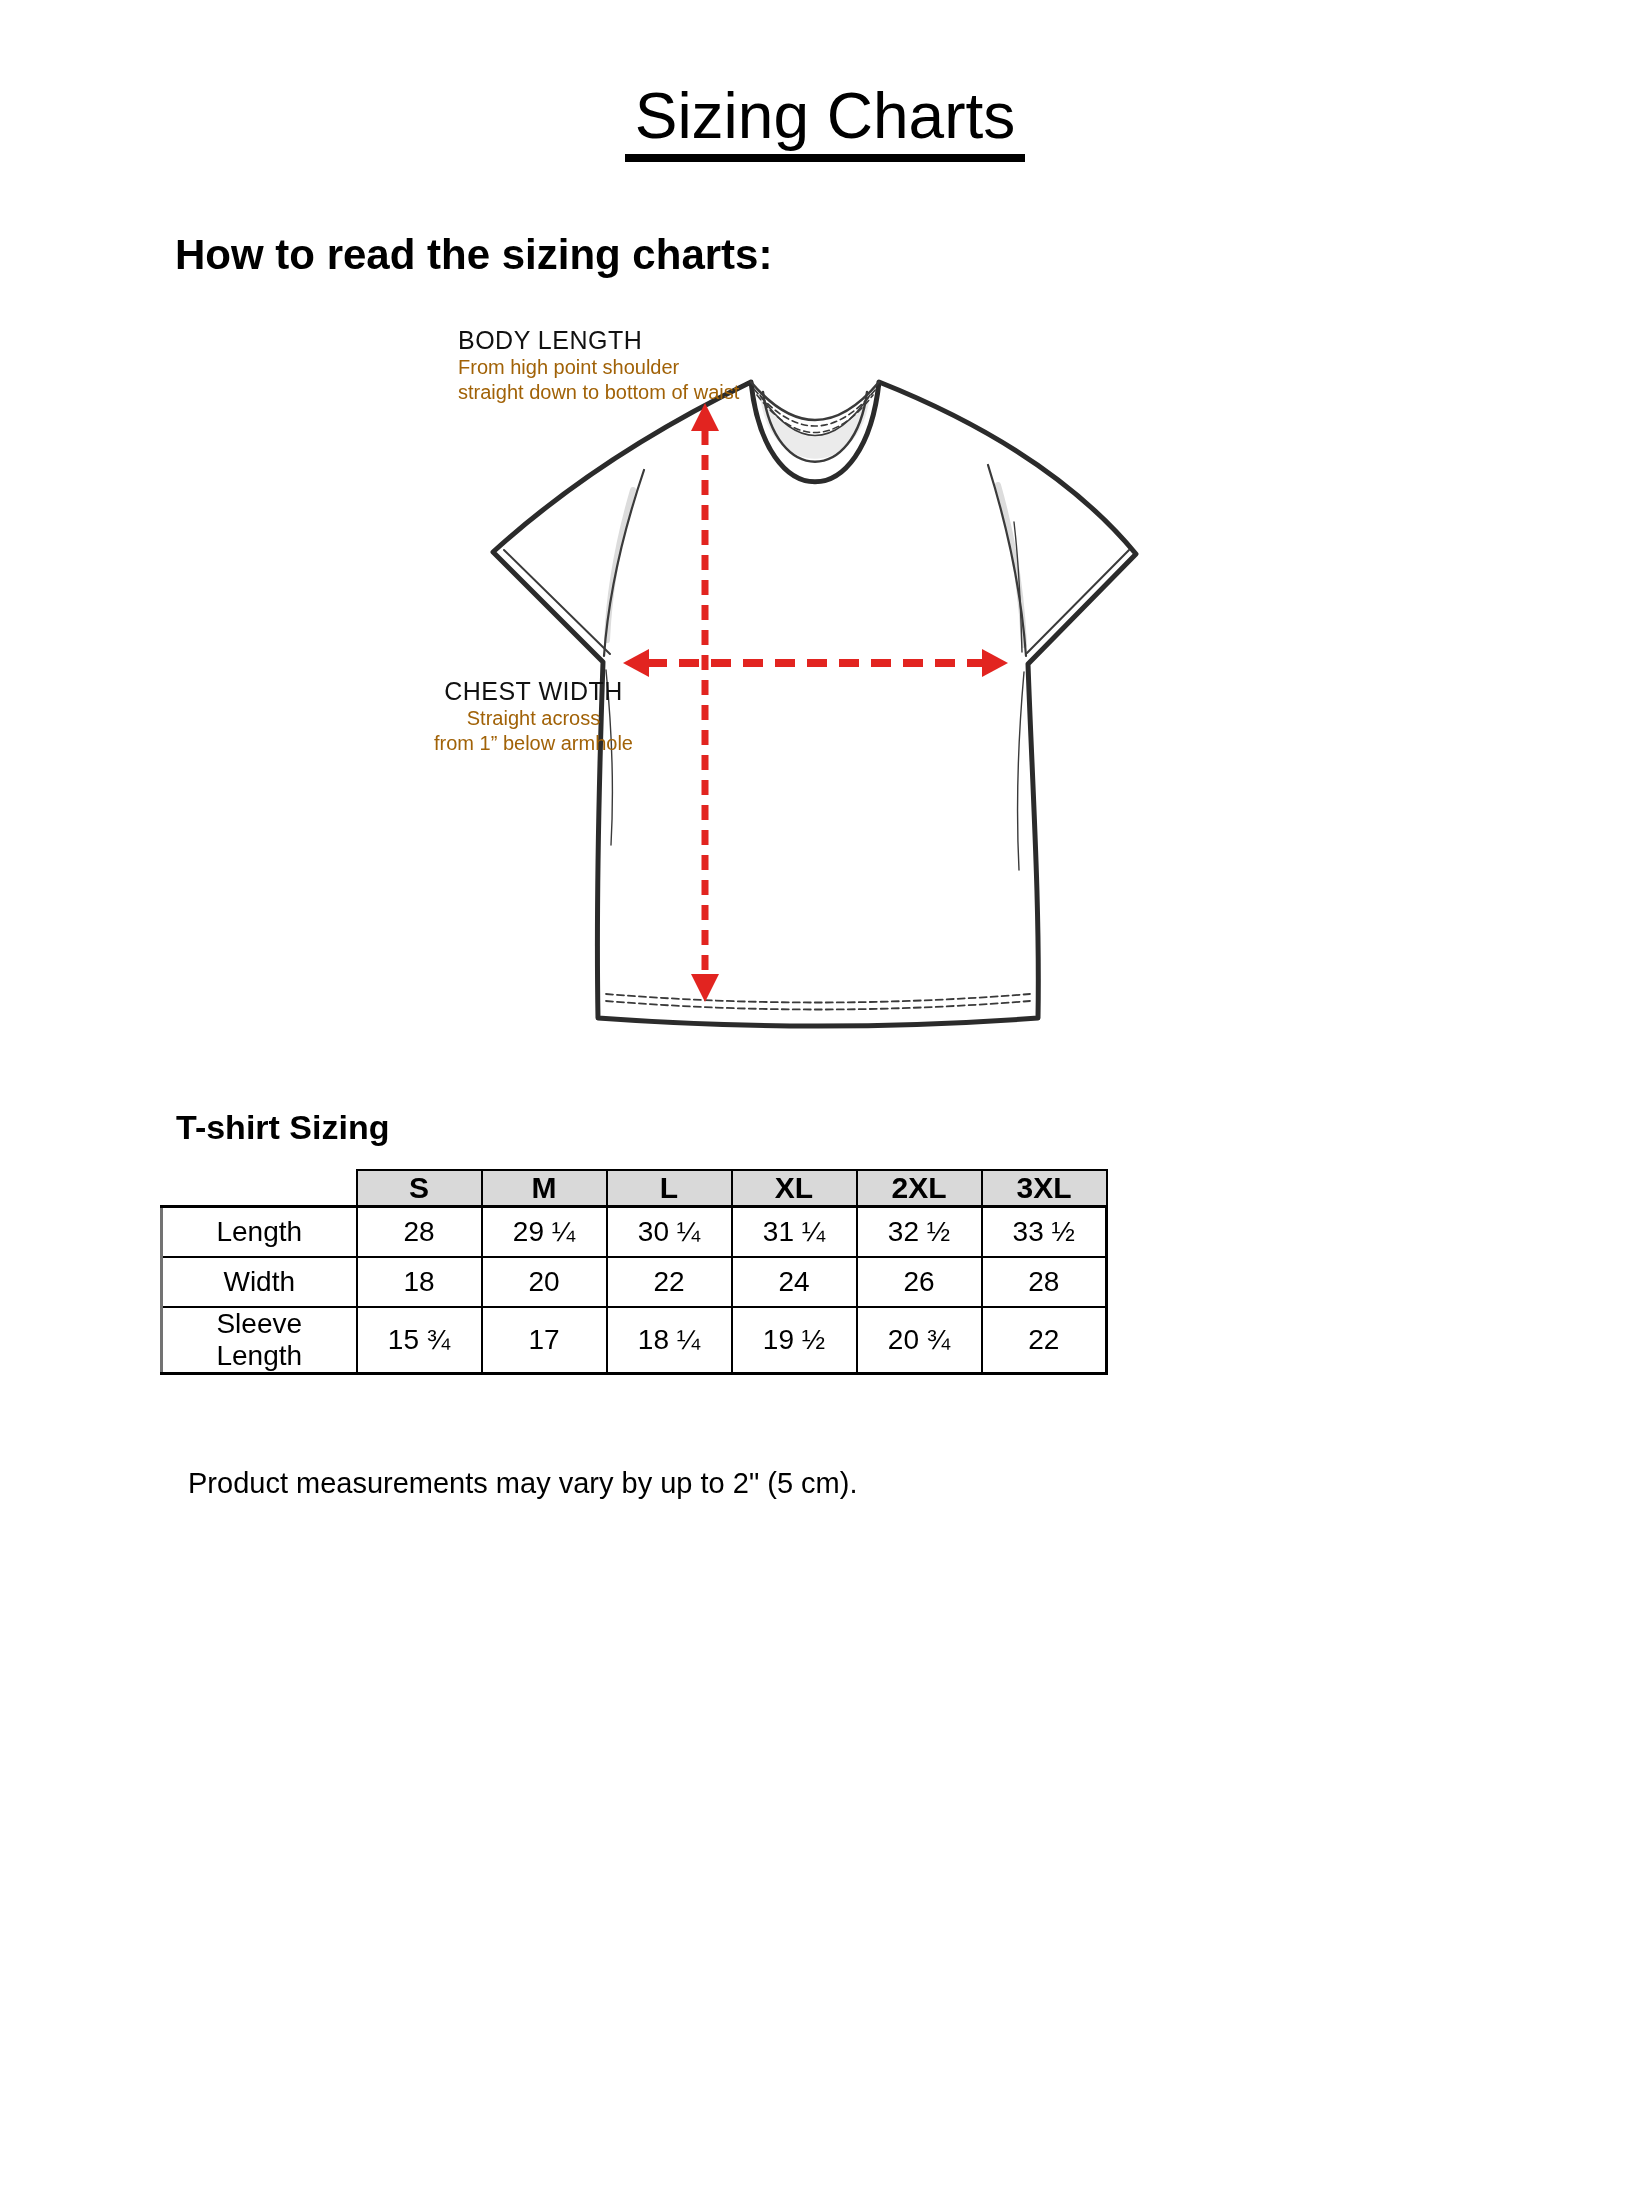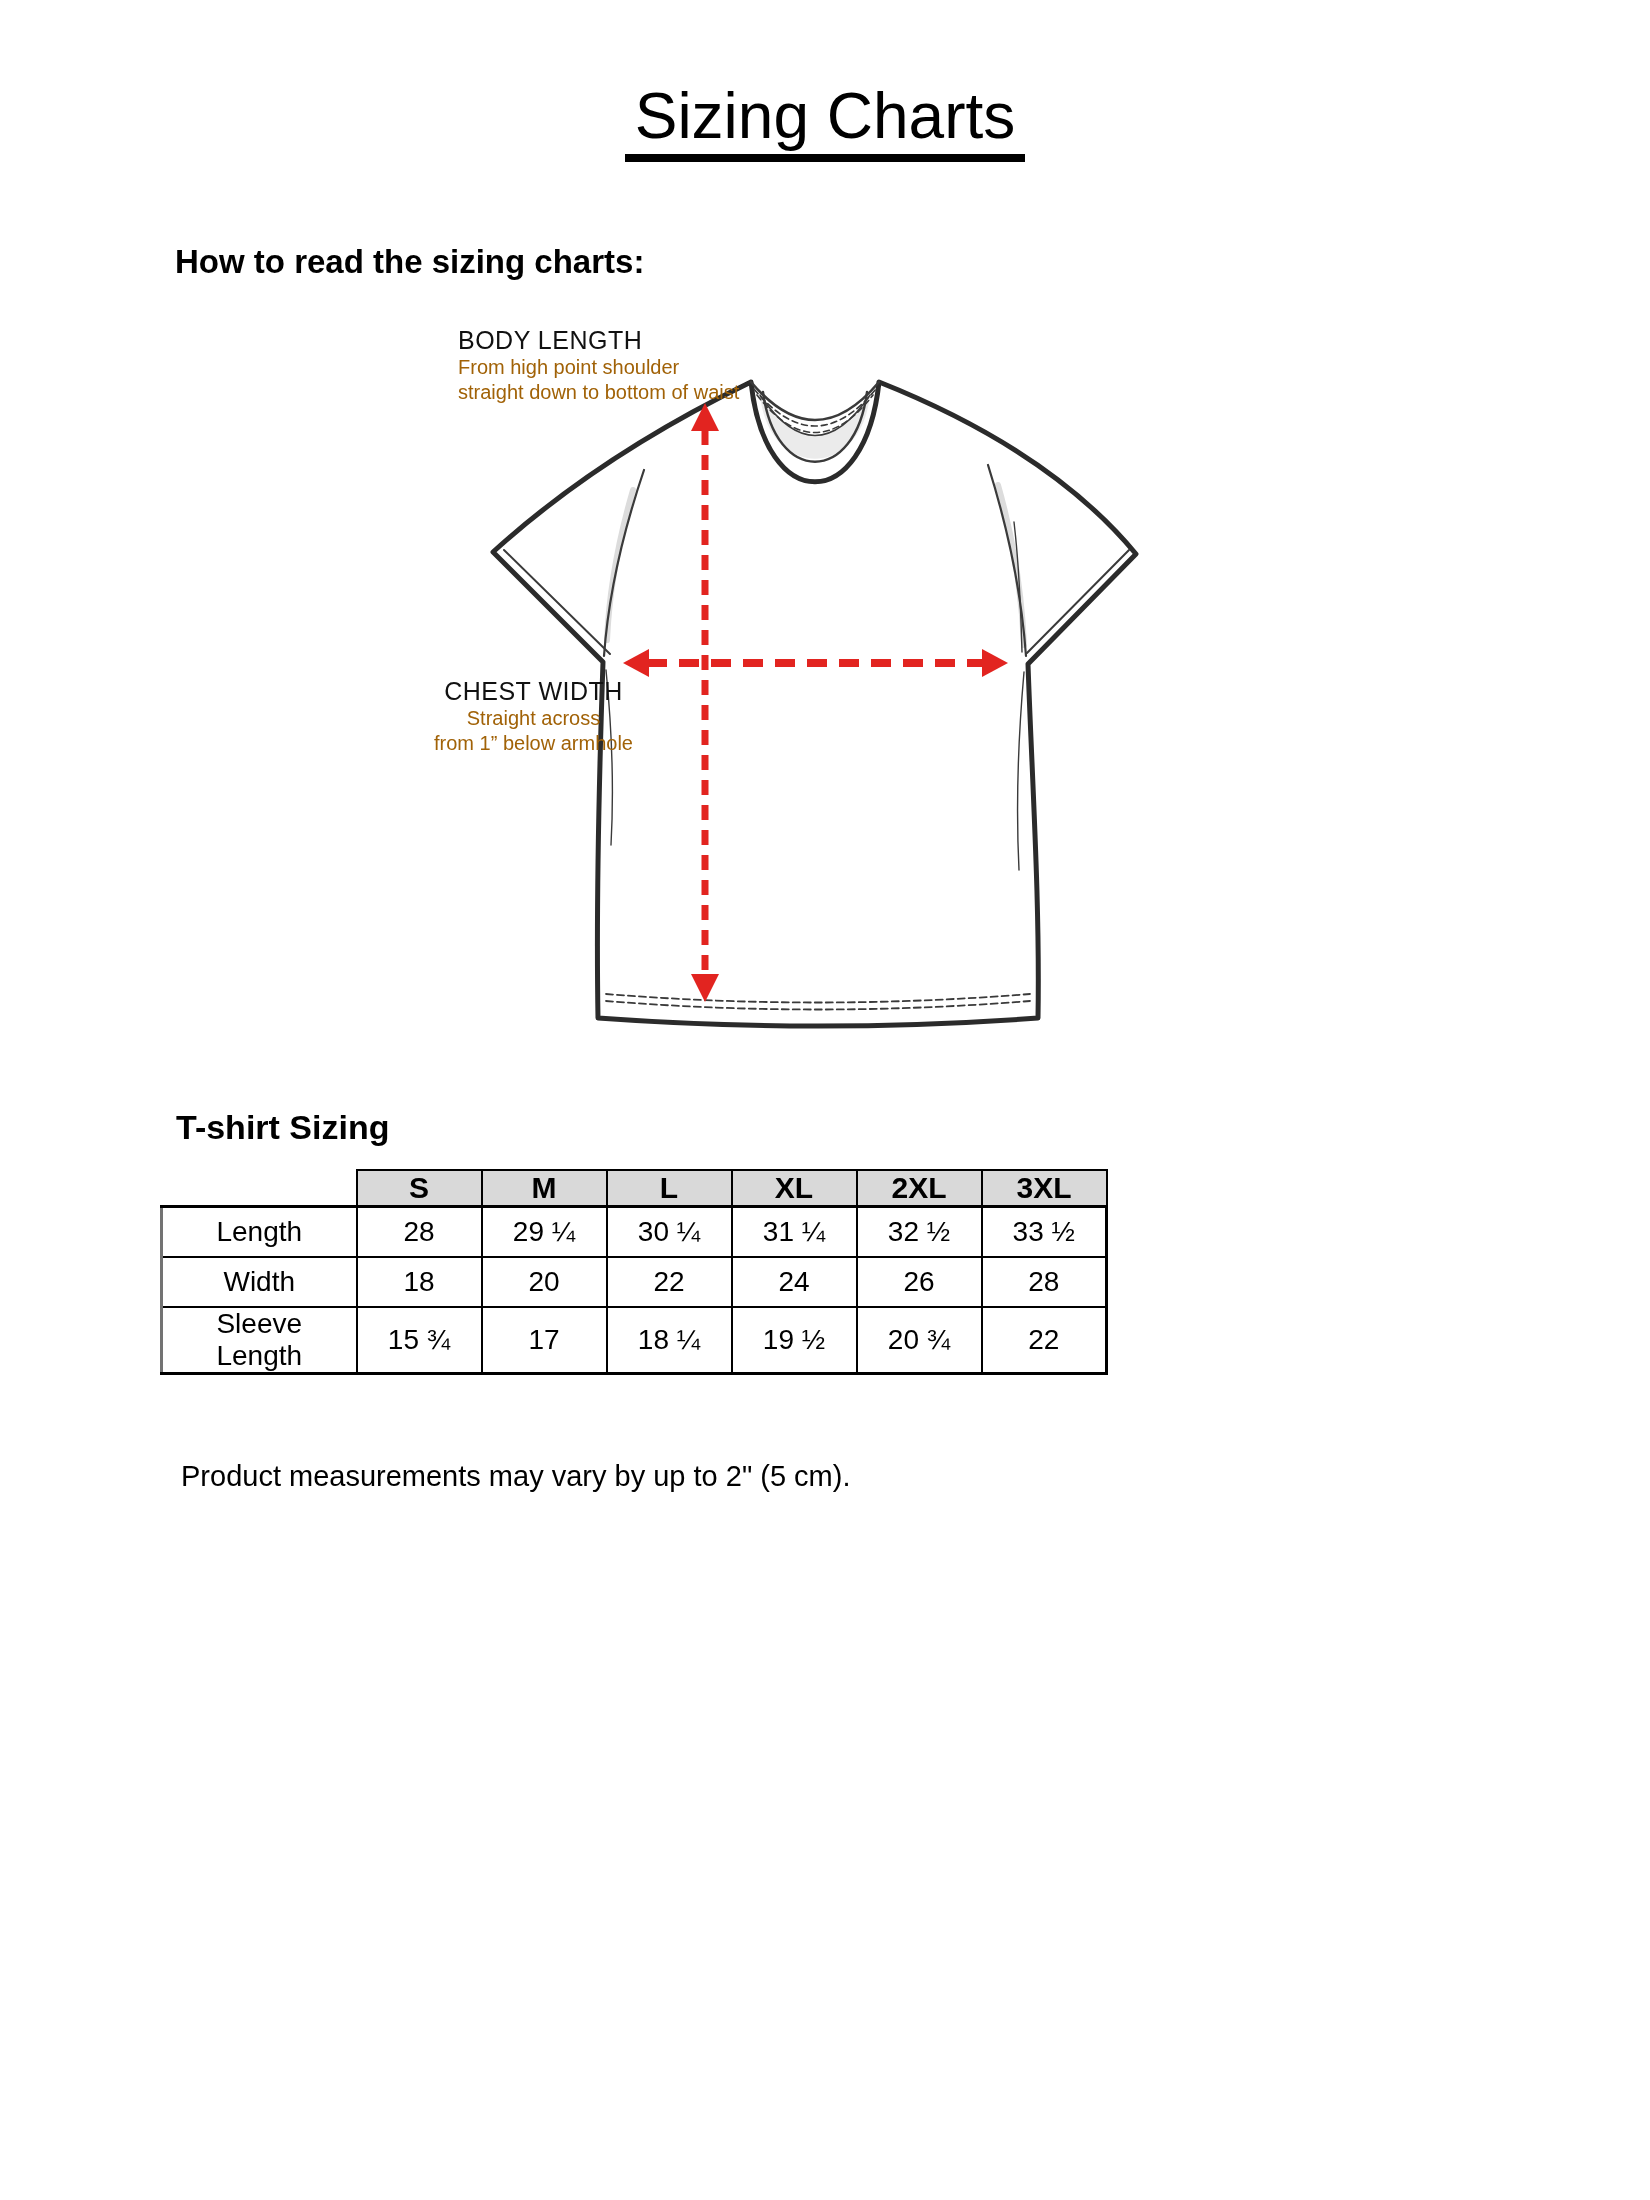--- a/index.html
+++ b/index.html
@@ -8,21 +8,21 @@
     font-family:"Liberation Sans", sans-serif; color:#000; overflow:hidden;
   }
   
   .title-wrap { position:absolute; top:84px; left:0; width:100%; text-align:center; }
   .page-title {
     display:inline-block; font-size:64px; font-weight:400; line-height:1.0;
     border-bottom:8px solid #000; padding:0 10px 6px 10px; letter-spacing:0px;
   }
   
   .h2 { position:absolute; margin:0; font-weight:bold; }
-  .h2-howto   { left:175px; top:243px;  font-size:33px; }
+  .h2-howto   { left:175px; top:231px;  font-size:42px; }
   .h2-sizing  { left:176px; top:1108px; font-size:34px; }
   
   .diagram { position:absolute; left:420px; top:300px; width:760px; height:760px; }
   .diagram svg { position:absolute; left:0; top:0; }
   .diag-label { position:absolute; }
   .diag-label .diag-title { font-size:25px; font-weight:normal; letter-spacing:0.5px; line-height:1.15; color:#111; }
   .diag-label .diag-sub   { font-size:20px; line-height:25px; color:#a16207; }
   .label-body-length { left:38px;  top:26px; }
   .label-chest-width { left:14px;  top:377px;text-align:center; }
   
@@ -32,21 +32,21 @@
   .sizing-table .size-h { background:#d9d9d9; border:2px solid #000; font-weight:bold; font-size:30px; height:33px; }
   .sizing-table .body-cell { border:2px solid #000; background:#fff; }
   .sizing-table .rlabel { padding:0 28px; line-height:1.15; }
   .sizing-table .bl { border-left:3px solid #737373; }
   .sizing-table .br { border-right:3px solid #000; }
   .sizing-table .bt { border-top:3px solid #000; }
   .sizing-table .bb { border-bottom:3px solid #000; }
   .row-std  td.body-cell { height:48px; }
   .row-tall td.body-cell { height:64px; }
   
-  .disclaimer { position:absolute; left:176px; top:1455px; font-size:29px; margin:5px; }
+  .disclaimer { position:absolute; left:176px; top:1455px; font-size:29px; margin:12px; }
 </style>
 </head>
 <body>
 
 <div class="page">
 
   <div class="title-wrap">
     <span class="page-title">Sizing Charts</span>
   </div>
 

